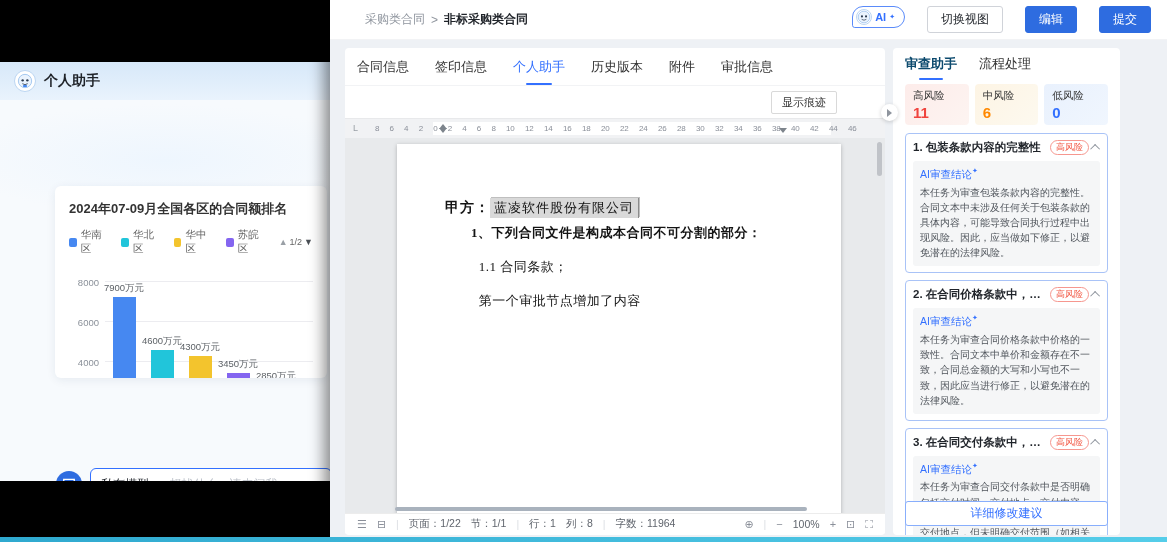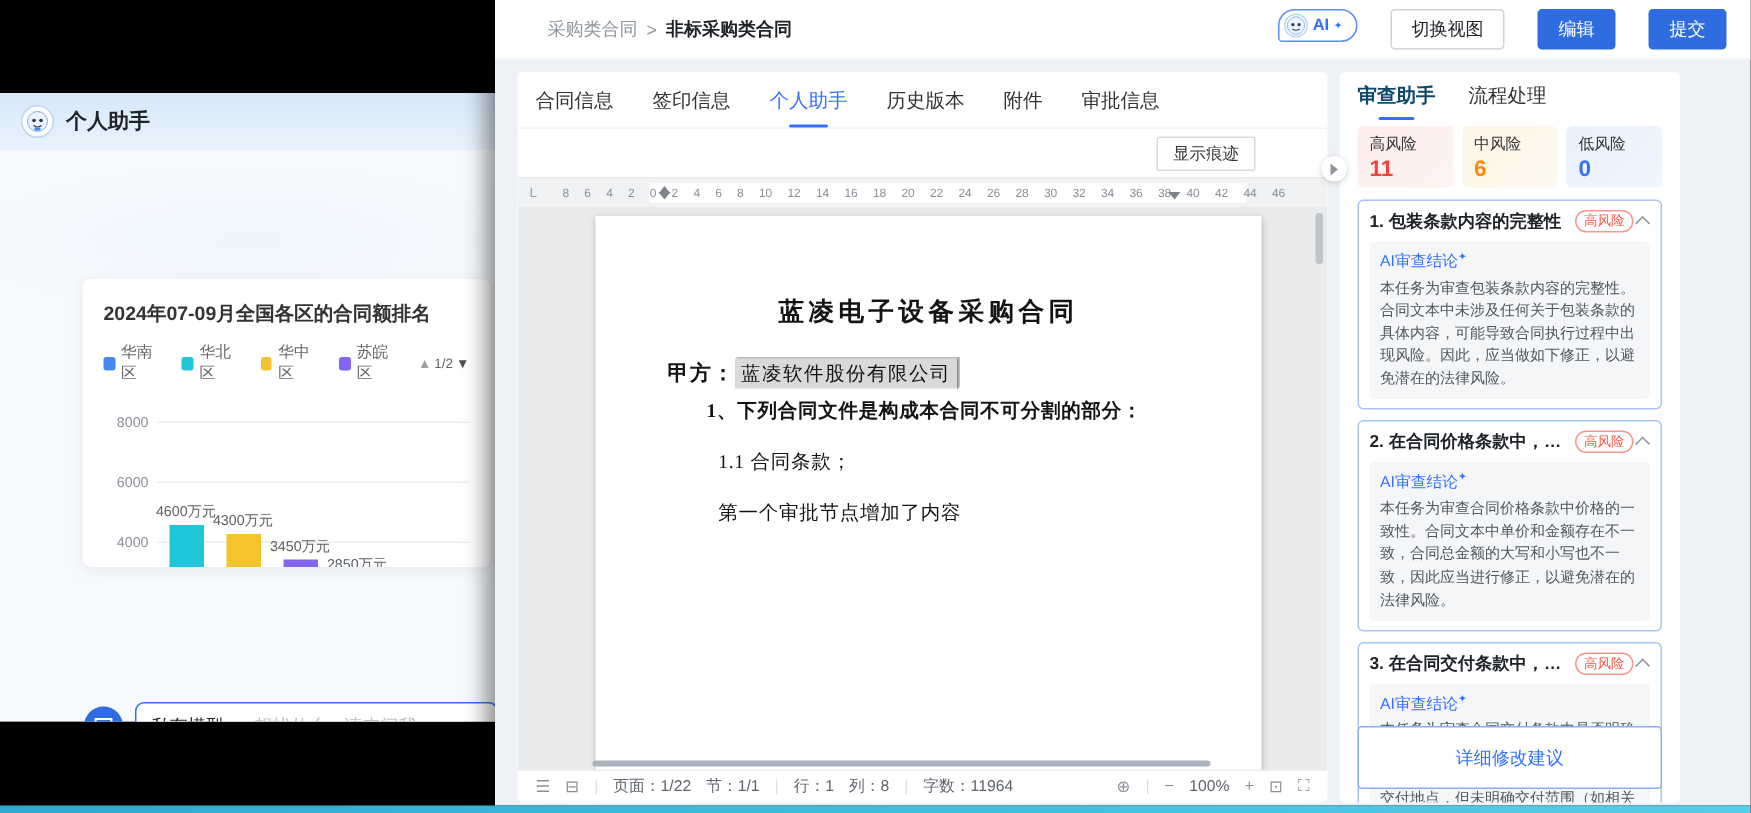--- a/index.html
+++ b/index.html
@@ -137,21 +137,21 @@
   .rc-title { font-size:11.5px; font-weight:bold; color:#1f2329; flex:1; min-width:0;
     white-space:nowrap; overflow:hidden; text-overflow:ellipsis; }
   .rc-badge { font-size:9px; color:#f25642; border:1px solid #f6978f; border-radius:9px;
     padding:0 5px; line-height:13px; white-space:nowrap; }
   .rc-chevron { width:7px; height:7px; border-left:1.5px solid #8f959e; border-top:1.5px solid #8f959e;
     transform:rotate(45deg) translateY(2px); flex:0 0 auto; }
   .rc-body { margin-top:6px; background:#f5f6f7; border-radius:3px; padding:6px 7px; }
   .rc-ai-label { font-size:10.5px; color:#3370ff; }
   .rc-ai-sparkle { font-size:7px; vertical-align:super; color:#3370ff; }
   .rc-text { margin-top:3px; font-size:10px; line-height:1.52; color:#51565d; }
-  .detail-btn { position:absolute; left:12px; right:12px; bottom:9px; height:42px; background:#fff;
+  .detail-btn { position:absolute; left:12px; right:12px; bottom:9px; height:25px; background:#fff;
     border:1px solid #88aefc; border-radius:3px; color:#3370ff; font-size:12px;
     display:flex; align-items:center; justify-content:center; cursor:pointer; }
 
   .panel-handle { position:absolute; left:551px; top:104px; width:17px; height:17px; border-radius:50%;
     background:#fff; box-shadow:0 1px 4px rgba(0,0,0,.18); display:flex; align-items:center;
     justify-content:center; cursor:pointer; z-index:10; }
   .panel-handle .tri { width:0; height:0; border:4px solid transparent; border-left:5px solid #8f959e; margin-left:4px; }
 </style>
 </head>
 <body>
@@ -201,20 +201,24 @@
           <span class="ytick" style="bottom: 0px;">0</span>
           <div class="gridline" style="bottom: 40px;"></div>
           <span class="ytick" style="bottom: 40px;">2000</span>
           <div class="gridline" style="bottom: 80px;"></div>
           <span class="ytick" style="bottom: 80px;">4000</span>
           <div class="gridline" style="bottom: 120px;"></div>
           <span class="ytick" style="bottom: 120px;">6000</span>
           <div class="gridline" style="bottom: 160px;"></div>
           <span class="ytick" style="bottom: 160px;">8000</span>
           <div class="bars-row">
+            <div class="bar-col">
+              <div class="bar-val">7900万元</div>
+              <div class="bar-rect" style="height: 158px; background: rgb(70, 136, 241);"></div>
+            </div>
             <div class="bar-col">
               <div class="bar-val">4600万元</div>
               <div class="bar-rect" style="height: 92px; background: rgb(33, 197, 218);"></div>
             </div>
             <div class="bar-col">
               <div class="bar-val">4300万元</div>
               <div class="bar-rect" style="height: 86px; background: rgb(243, 196, 45);"></div>
             </div>
             <div class="bar-col">
               <div class="bar-val">3450万元</div>
@@ -327,21 +331,20 @@
           <span class="ruler-num">42</span>
           <span class="ruler-num">44</span>
           <span class="ruler-num">46</span>
         </div>
       <div class="indent-marker im-top" style="left:94px"></div>
       <div class="indent-marker im-bot" style="left:94px"></div>
       <div class="indent-marker im-bot" style="left:434px"></div>
     </div>
     <div class="doc-area">
       <div class="doc-page">
-        <div class="doc-title">蓝凌电子设备采购合同</div>
         <div class="party-row">
           <span class="party-label">甲方：</span>
           <span class="field-box">蓝凌软件股份有限公司</span>
         </div>
         <div class="doc-bold">1、下列合同文件是构成本合同不可分割的部分：</div>
         <div class="doc-line">1.1 合同条款；</div>
         <div class="doc-line">第一个审批节点增加了内容</div>
 
       </div>
       <div class="vscroll-thumb"></div>

